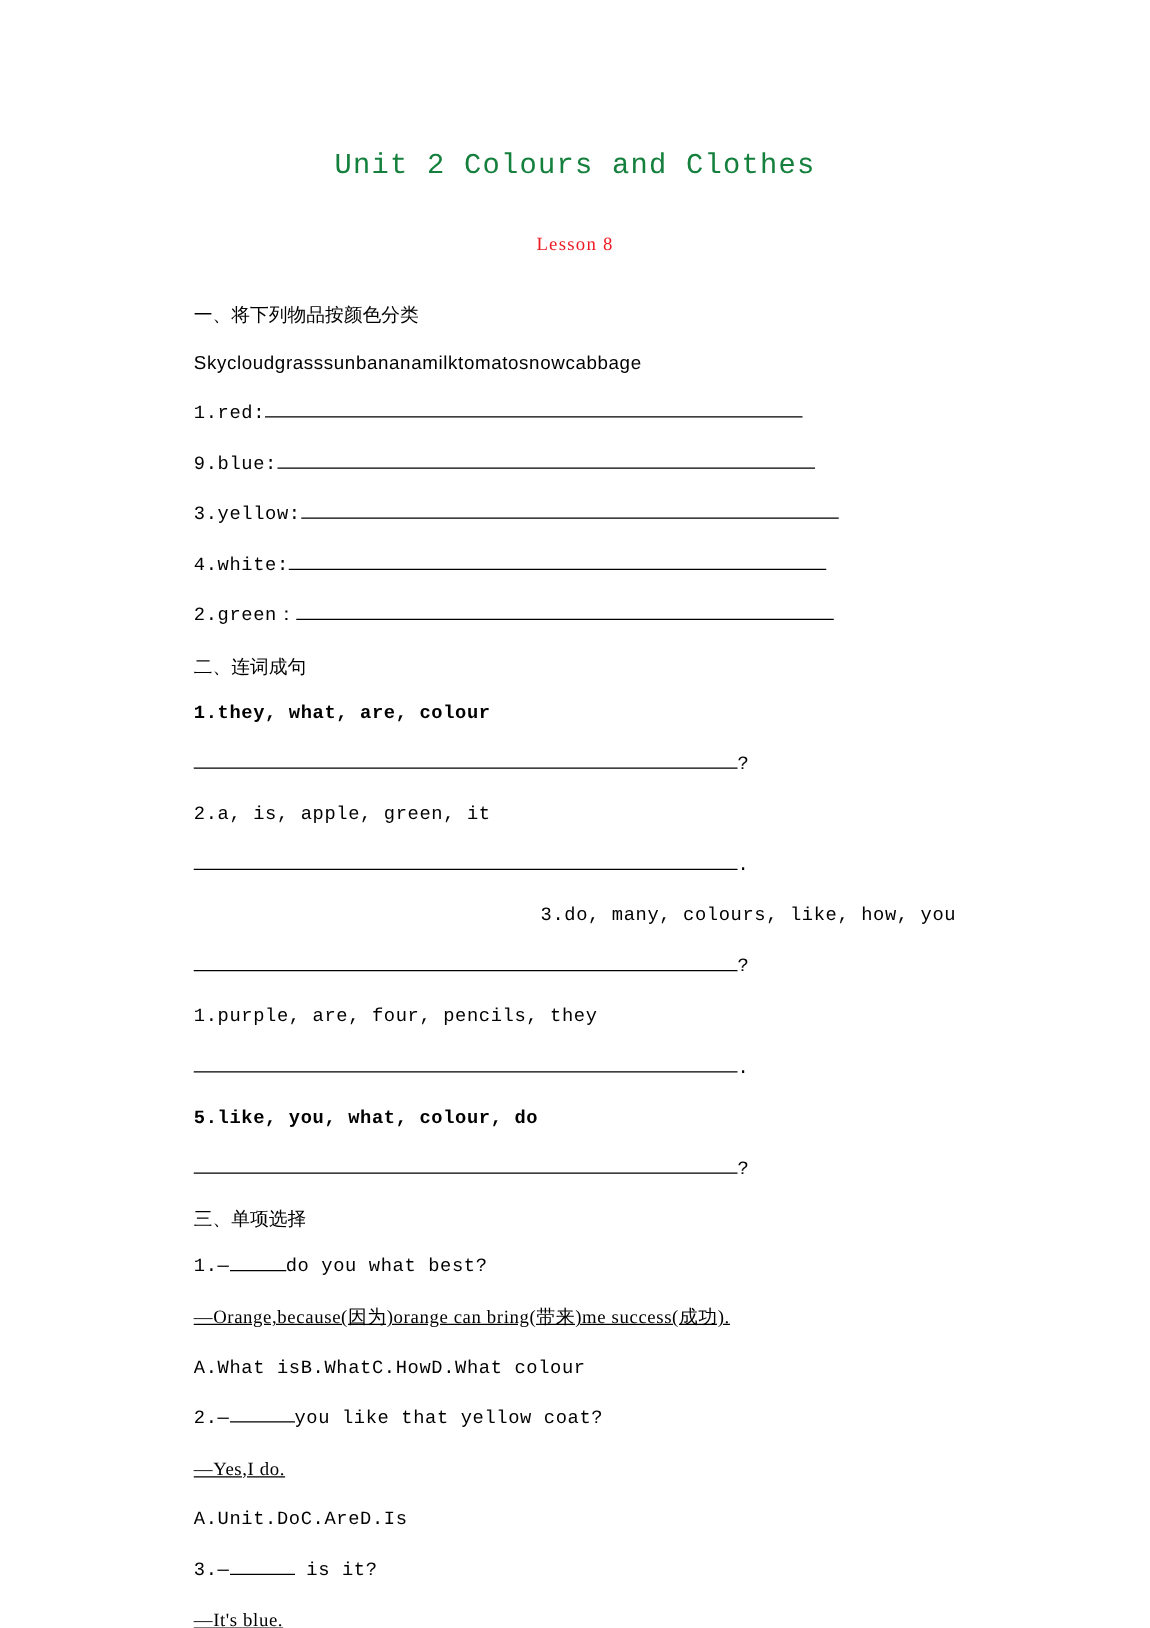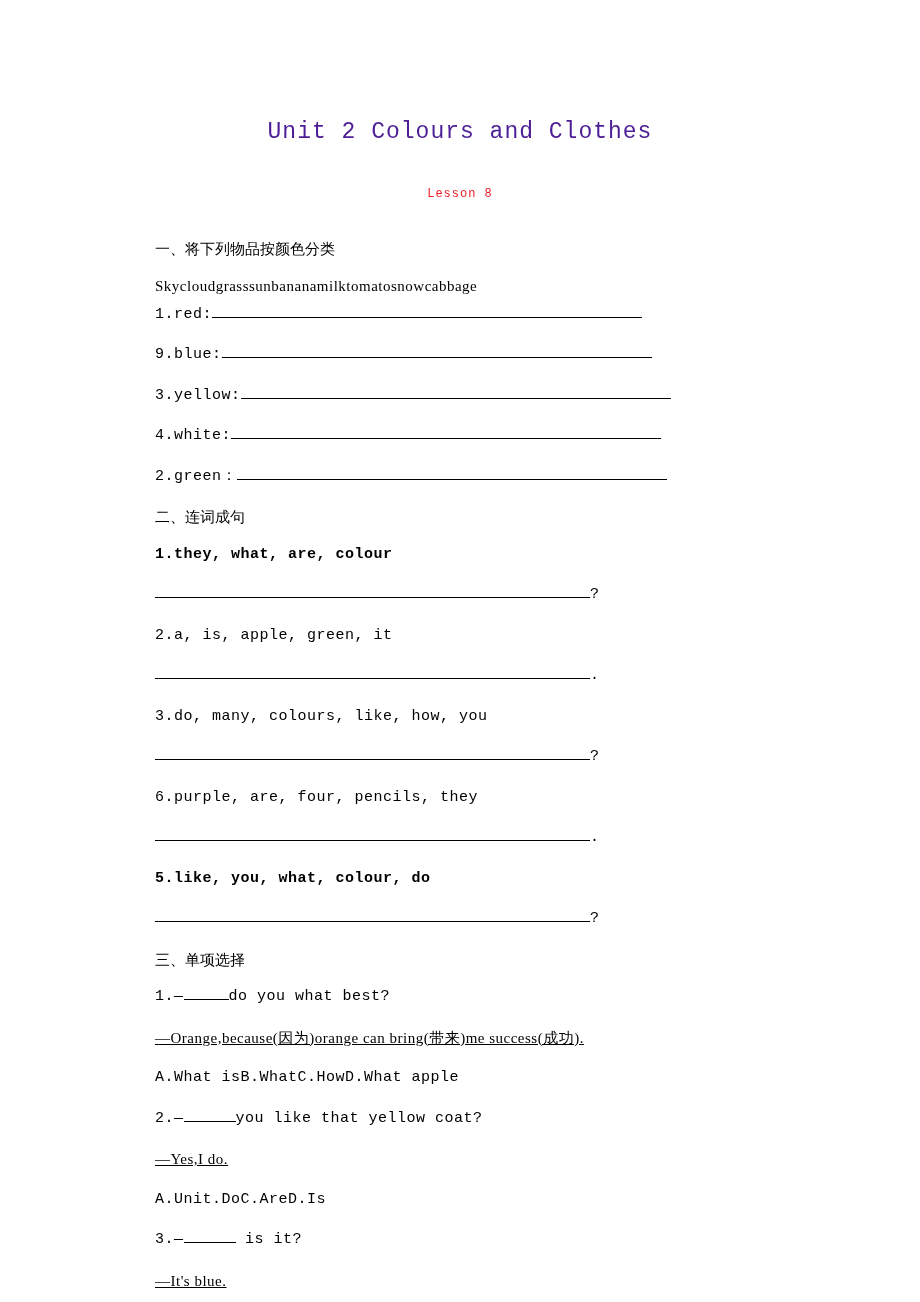--- a/index.html
+++ b/index.html
@@ -11,42 +11,42 @@
       background: #ffffff;
       font-family: "SimSun", "宋体", serif;
       font-size: 15px;
       color: #000000;
       width: 920px;
       padding: 115px 155px 60px 155px;
       line-height: 1.5;
     }
     .title {
       text-align: center;
-      color: #4c1d95;
+      color: #15803d;
       font-size: 23px;
       font-family: "Courier New", monospace;
       letter-spacing: 1px;
       margin-bottom: 35px;
     }
     .subtitle {
       text-align: center;
       color: #ed1c24;
-      font-size: 12px;
-      font-family: Liberation Mono, monospace;
+      font-size: 15px;
+      font-family: Liberation Serif, serif;
       letter-spacing: 1px;
       margin-bottom: 35px;
     }
     .section-heading {
       font-family: "SimSun", "宋体", serif;
       margin-bottom: 15px;
       margin-top: 8px;
     }
     .word-list {
-      font-family: Liberation Serif, serif;
-      margin-bottom: 6px;
+      font-family: Liberation Sans, sans-serif;
+      margin-bottom: 18px;
       letter-spacing: 0.5px;
     }
     .item-line {
       font-family: "Courier New", monospace;
       margin-bottom: 18px;
       letter-spacing: 0.5px;
       white-space: nowrap;
     }
     .blank {
       display: inline-block;
@@ -108,42 +108,42 @@
 <div class="item-line" style="margin-bottom:18px;font-weight:bold;">1.they, what, are, colour</div>
 <div class="item-line">
   <span class="blank blank-answer"></span><span class="punct">?</span>
 </div>
 
 <div class="item-line" style="margin-bottom:18px;">2.a, is, apple, green, it</div>
 <div class="item-line">
   <span class="blank blank-answer"></span><span class="punct">.</span>
 </div>
 
-<div class="item-line" style="margin-bottom:18px;">3.do, many, colours, like, how, you</div>
+<div class="item-line" style="margin-bottom:18px;text-align:right;">3.do, many, colours, like, how, you</div>
 <div class="item-line">
   <span class="blank blank-answer"></span><span class="punct">?</span>
 </div>
 
-<div class="item-line" style="margin-bottom:18px;">6.purple, are, four, pencils, they</div>
+<div class="item-line" style="margin-bottom:18px;">1.purple, are, four, pencils, they</div>
 <div class="item-line">
   <span class="blank blank-answer"></span><span class="punct">.</span>
 </div>
 
 <div class="item-line" style="margin-bottom:18px;font-weight:bold;">5.like, you, what, colour, do</div>
 <div class="item-line">
   <span class="blank blank-answer"></span><span class="punct">?</span>
 </div>
 
 <div class="section-heading">三、单项选择</div>
 
 <div class="item-line">
   <span class="mono">1.—</span><span class="blank blank-short"></span><span class="mono">do you what best?</span>
 </div>
 <div class="item-line mixed">—Orange,because(因为)orange can bring(带来)me success(成功).</div>
-<div class="item-line">A.What isB.WhatC.HowD.What apple</div>
+<div class="item-line">A.What isB.WhatC.HowD.What colour</div>
 
 <div class="item-line">
   <span class="mono">2.—</span><span class="blank blank-shorter"></span><span class="mono">you like that yellow coat?</span>
 </div>
 <div class="item-line mixed">—Yes,I do.</div>
 <div class="item-line">A.Unit.DoC.AreD.Is</div>
 
 <div class="item-line">
   <span class="mono">3.—</span><span class="blank blank-shorter"></span><span class="mono"> is it?</span>
 </div>

